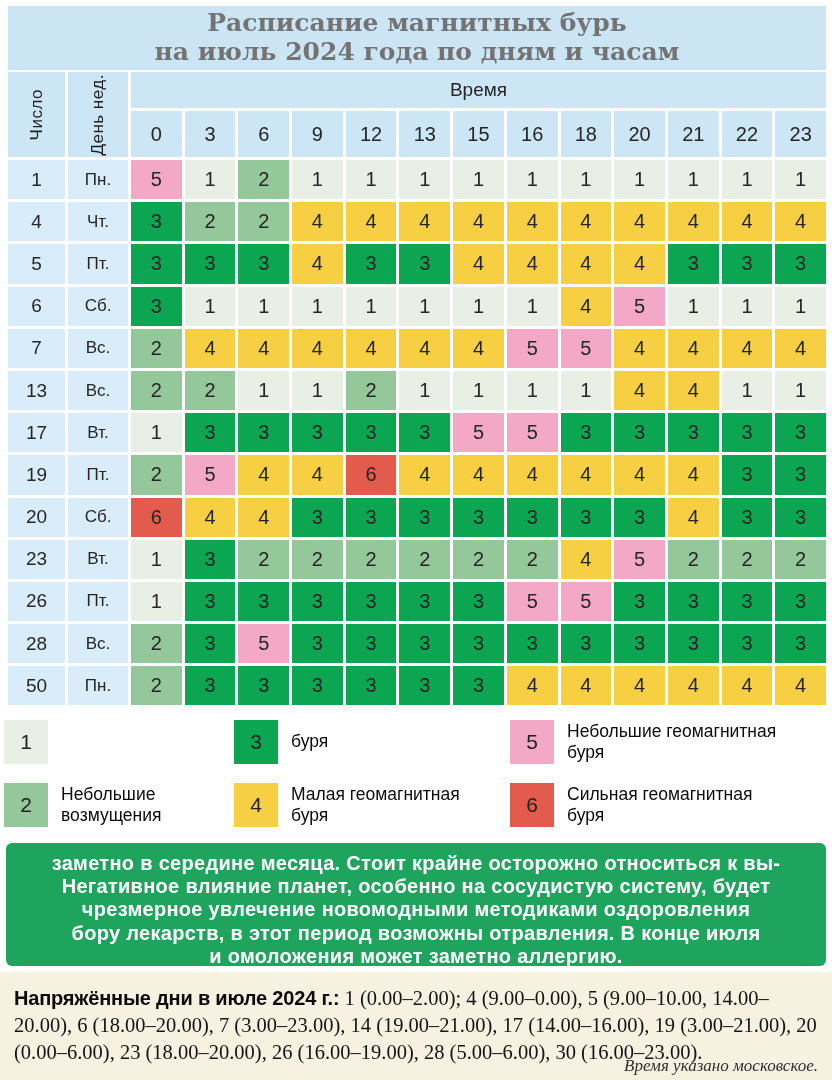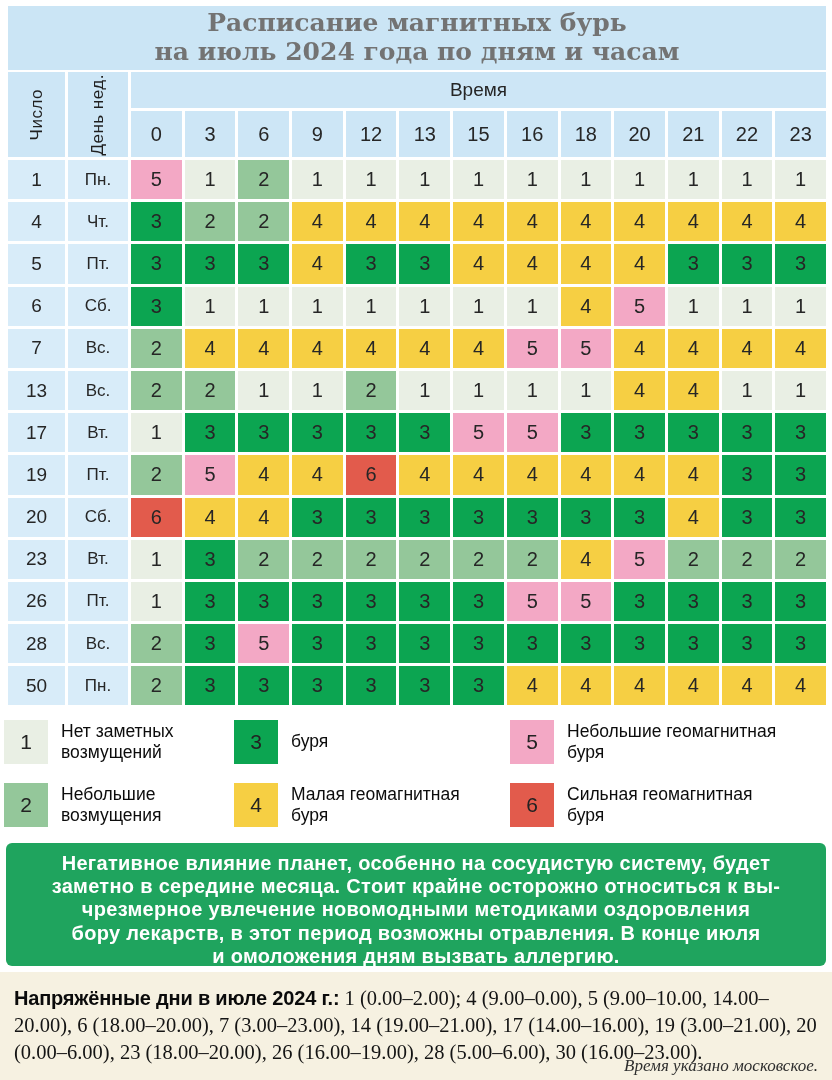--- a/index.html
+++ b/index.html
@@ -300,24 +300,20 @@
       <div class="cell val" style="background: rgb(246, 207, 67);">4</div>
       <div class="cell val" style="background: rgb(246, 207, 67);">4</div>
       <div class="cell val" style="background: rgb(246, 207, 67);">4</div>
       <div class="cell val" style="background: rgb(246, 207, 67);">4</div>
     </div>
 
   <div class="legend">
 
   <div class="legend-item">
         <div class="swatch" style="background: rgb(233, 239, 228);">1</div>
-        <div class="legend-label">
-          <div>Нет заметных</div>
-          <div>возмущений</div>
-        </div>
       </div>
       <div class="legend-item">
         <div class="swatch" style="background: rgb(148, 199, 154);">2</div>
         <div class="legend-label">
           <div>Небольшие</div>
           <div>возмущения</div>
         </div>
       </div>
       <div class="legend-item">
         <div class="swatch" style="background: rgb(12, 165, 81);">3</div>
@@ -343,25 +339,25 @@
         <div class="swatch" style="background: rgb(226, 91, 76);">6</div>
         <div class="legend-label">
           <div>Сильная геомагнитная</div>
           <div>буря</div>
         </div>
       </div>
     </div>
 
   <div class="banner">
 
-  <div class="banner-line">Негативное влияние планет, особенно на сосудистую систему, будет</div>
-      <div class="banner-line">заметно в середине месяца. Стоит крайне осторожно относиться к вы-</div>
+  <div class="banner-line">заметно в середине месяца. Стоит крайне осторожно относиться к вы-</div>
+      <div class="banner-line">Негативное влияние планет, особенно на сосудистую систему, будет</div>
       <div class="banner-line">чрезмерное увлечение новомодными методиками оздоровления</div>
       <div class="banner-line">бору лекарств, в этот период возможны отравления. В конце июля</div>
-      <div class="banner-line">и омоложения дням вызвать аллергию.</div>
+      <div class="banner-line">и омоложения может заметно аллергию.</div>
     </div>
 
   <div class="footer">
     <p class="footer-text"><span class="footer-intro">Напряжённые дни в июле 2024 г.:</span><span> 1 (0.00–2.00); 4 (9.00–0.00), 5 (9.00–10.00, 14.00–20.00), 6 (18.00–20.00), 7 (3.00–23.00), 14 (19.00–21.00), 17 (14.00–16.00), 19 (3.00–21.00), 20 (0.00–6.00), 23 (18.00–20.00), 26 (16.00–19.00), 28 (5.00–6.00), 30 (16.00–23.00).</span></p>
     <div class="footer-note">Время указано московское.</div>
   </div>
 
 </div>
 
 </body></html>

